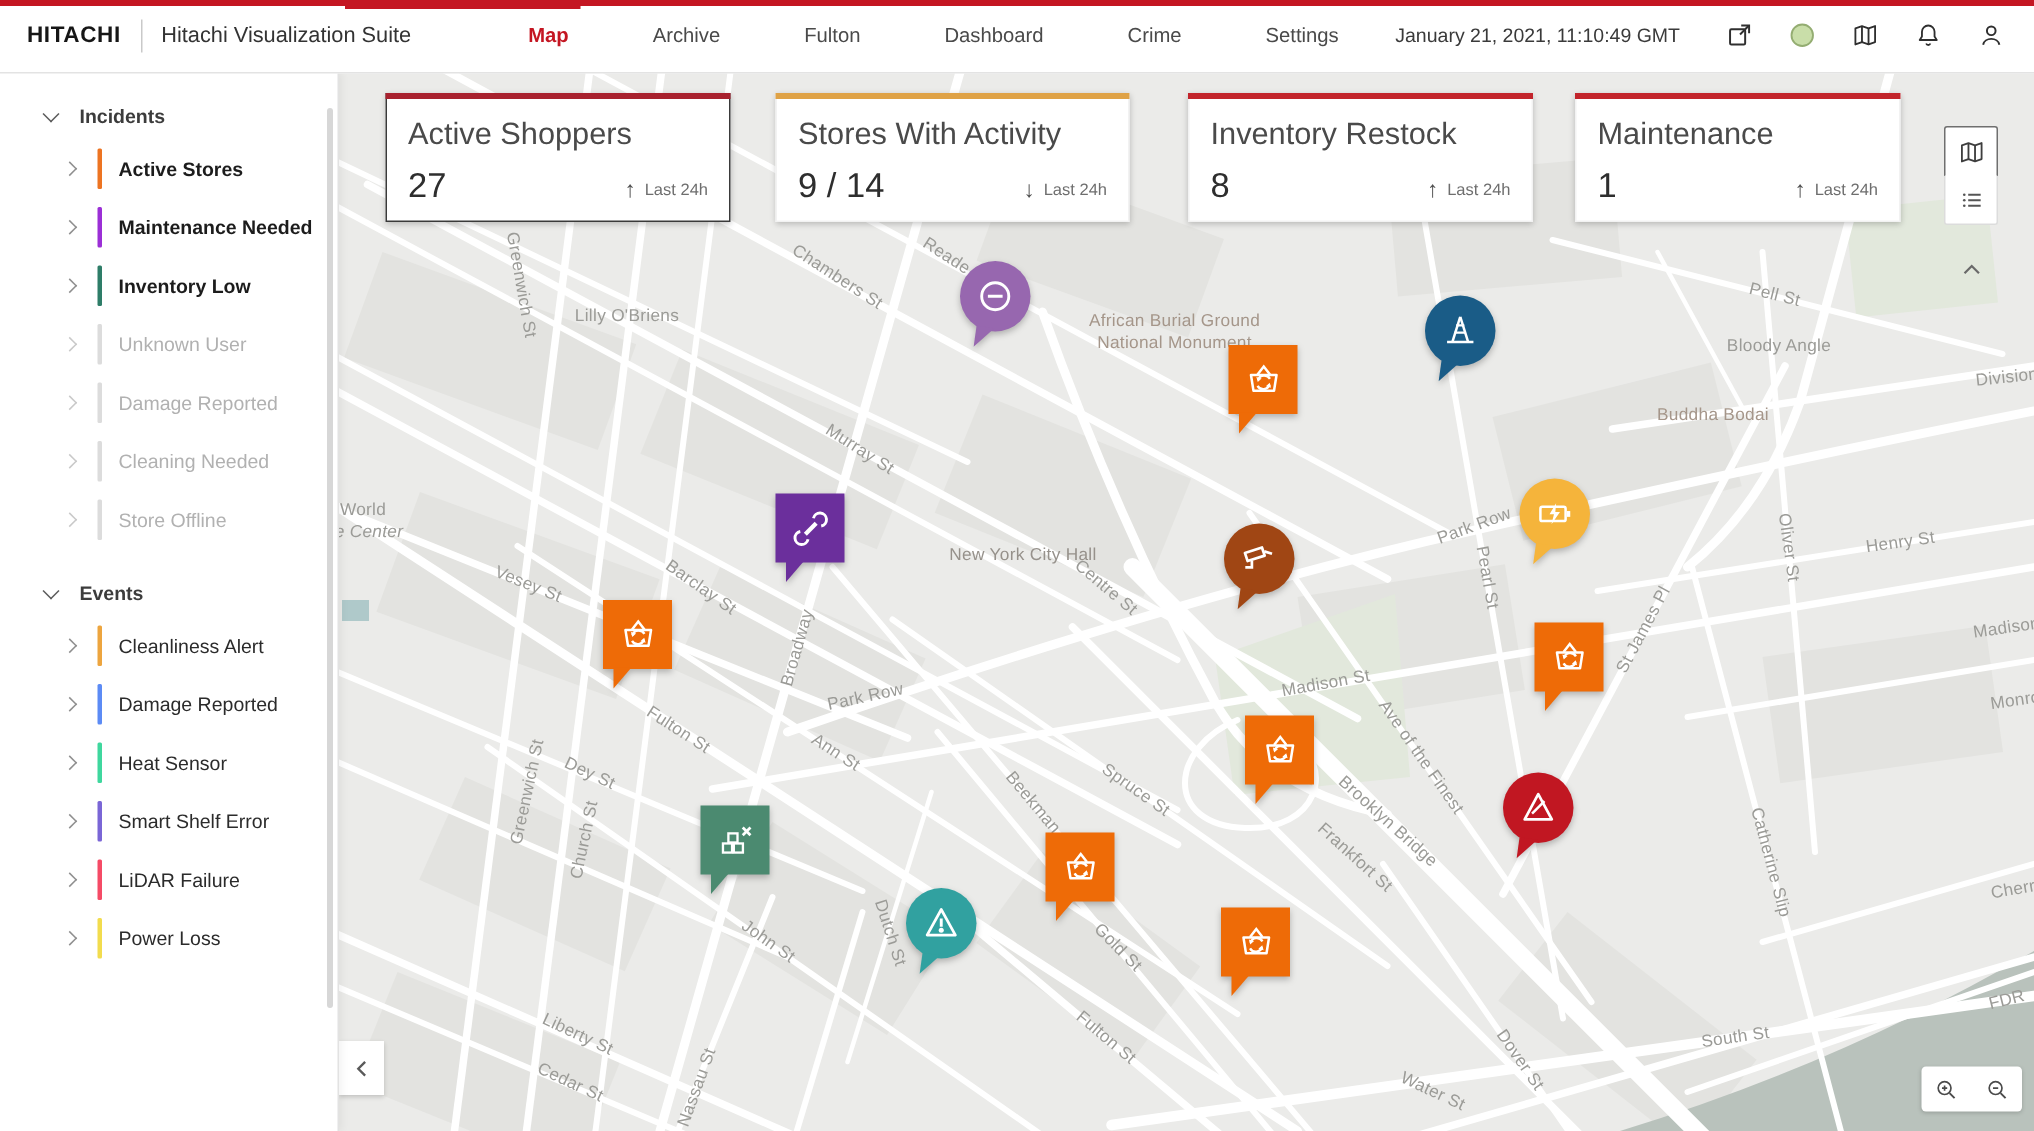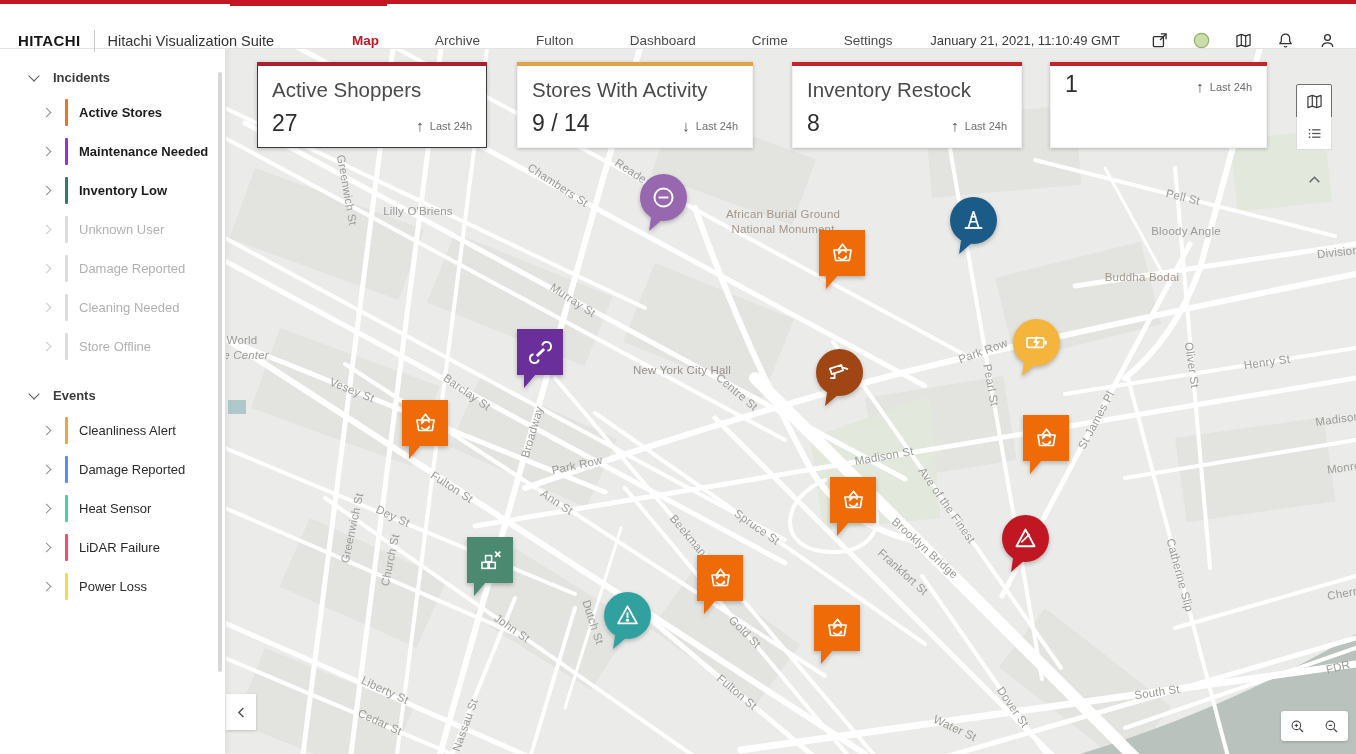--- a/index.html
+++ b/index.html
@@ -4,21 +4,21 @@
 <style>
   html,body{margin:0;padding:0}
   body{width:1356px;height:754px;overflow:hidden;position:relative;background:#fff;
        font-family:"Liberation Sans",sans-serif;-webkit-font-smoothing:antialiased}
 
   
   header{position:absolute;top:0;left:0;right:0;height:48px;background:#fff;
          border-bottom:1px solid #e3e3e3;z-index:40}
   .top-stripe{position:absolute;top:0;left:0;right:0;height:3.5px;background:#C41622}
   .stripe-bump{position:absolute;top:0;left:230px;width:157px;height:6px;background:#C41622}
-  .header-inner{display:flex;align-items:center;height:43px;margin-top:19px;padding:0 18px}
+  .header-inner{display:flex;align-items:center;height:43px;margin-top:2px;padding:0 18px}
   .logo{font-weight:bold;font-size:15px;letter-spacing:.4px;color:#161616}
   .logo-divider{width:1px;height:22px;background:#c9c9c9;margin:0 13px}
   .app-title{font-size:14.5px;color:#333}
   nav{display:flex;gap:56px;margin-left:78px;align-items:center}
   .nav-item{font-size:13.5px;color:#4a4a4a;cursor:pointer;white-space:nowrap}
   .nav-item.active{color:#C41622;font-weight:bold}
   .header-right{margin-left:auto;display:flex;align-items:center;gap:21px}
   .datetime{font-size:13px;color:#3a3a3a;margin-right:8px;white-space:nowrap}
   .hicon{color:#2f2f2f;cursor:pointer}
   .hicon svg{width:21px;height:21px;display:block}
@@ -285,20 +285,25 @@
         </div>
         <div class="s-item">
           <span class="chev-right"></span>
           <span class="s-bar" style="background: rgb(92, 139, 245);"></span>
           <span class="s-label">Damage Reported</span>
         </div>
         <div class="s-item">
           <span class="chev-right"></span>
           <span class="s-bar" style="background: rgb(63, 215, 158);"></span>
           <span class="s-label">Heat Sensor</span>
+        </div>
+        <div class="s-item">
+          <span class="chev-right"></span>
+          <span class="s-bar" style="background: rgb(122, 102, 214);"></span>
+          <span class="s-label">Smart Shelf Error</span>
         </div>
         <div class="s-item">
           <span class="chev-right"></span>
           <span class="s-bar" style="background: rgb(245, 75, 102);"></span>
           <span class="s-label">LiDAR Failure</span>
         </div>
         <div class="s-item">
           <span class="chev-right"></span>
           <span class="s-bar" style="background: rgb(242, 220, 78);"></span>
           <span class="s-label">Power Loss</span>
@@ -553,20 +558,21 @@
         <div class="card-row">
           <span class="card-value">8</span>
           <span class="card-trend">
             <span class="trend-arrow">↑</span>
             <span class="trend-period">Last 24h</span>
           </span>
         </div>
       </article>
       <article class="card" style="left: 825px; width: 217px;">
         <div class="card-accent" style="background: rgb(194, 36, 43);"></div>
+        <div class="card-title">Maintenance</div>
         <div class="card-row">
           <span class="card-value">1</span>
           <span class="card-trend">
             <span class="trend-arrow">↑</span>
             <span class="trend-period">Last 24h</span>
           </span>
         </div>
       </article>
     </div>
 

